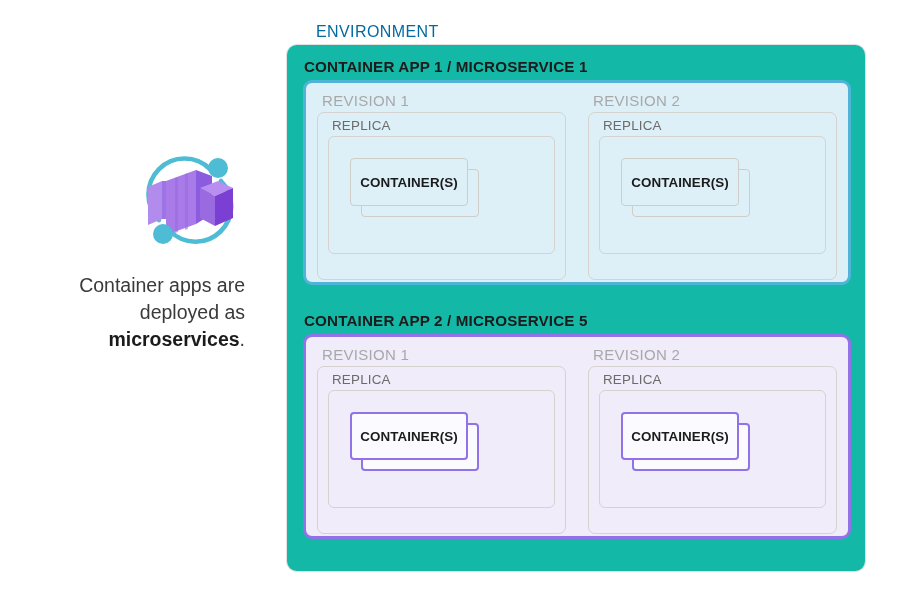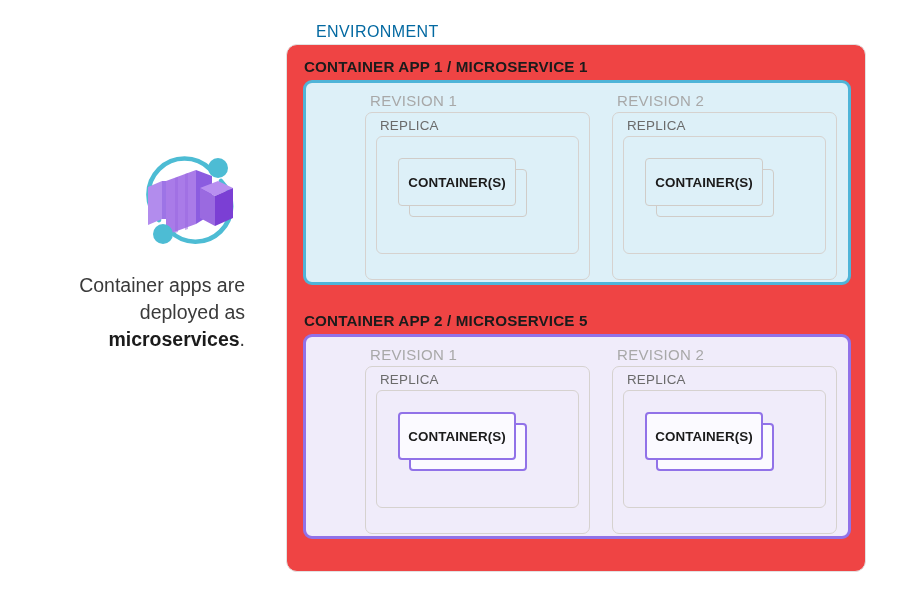--- a/index.html
+++ b/index.html
@@ -54,21 +54,21 @@
     letter-spacing: .4px;
     color: #0369a1;
     font-weight: 400;
   }
   #environment-box {
     position: absolute;
     left: 286px;
     top: 44px;
     width: 580px;
     height: 528px;
-    background: #ef4444;
+    background: #14b8a6;
     border: 1px solid #e2e2e2;
     border-radius: 11px;
     box-sizing: border-box;
   }
 
   
   .app-group { position: absolute; left: 16px; width: 548px; }
   #app-group-1 { top: 13px; }
   #app-group-2 { top: 267px; }
 
@@ -81,21 +81,20 @@
     margin-bottom: 5px;
   }
 
   .app-body {
     position: relative;
     height: 205px;
     border-radius: 9px;
     box-sizing: border-box;
     display: flex;
     gap: 0;
-    padding-left: 48px;
   }
   .app-body.accent-blue {
     background: #ddf0f8;
     border: 3px solid #4fb4d8;
   }
   .app-body.accent-purple {
     background: #f0ecfa;
     border: 3.5px solid #9172e8;
   }
 

